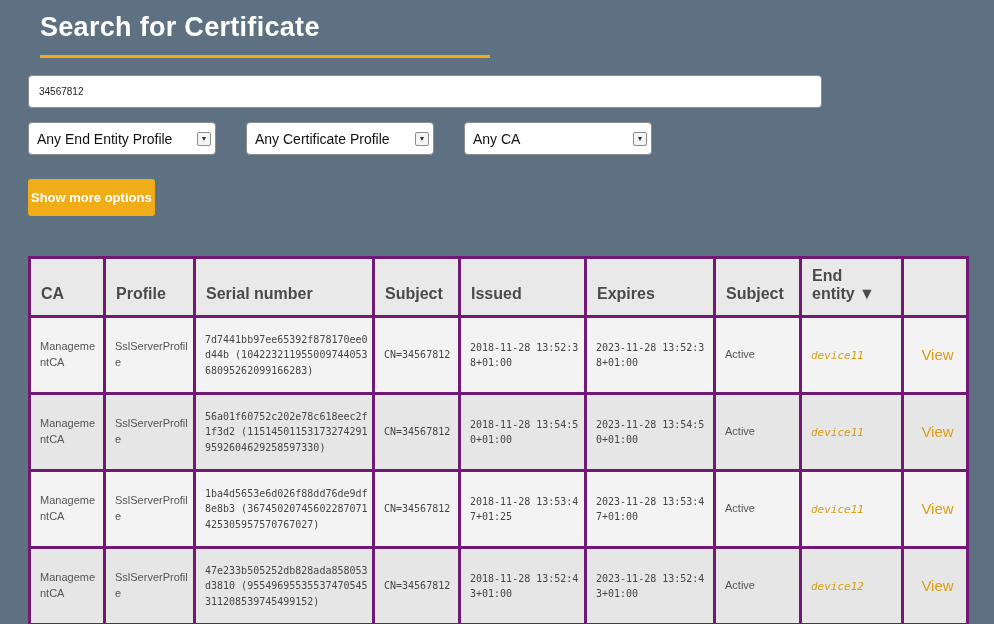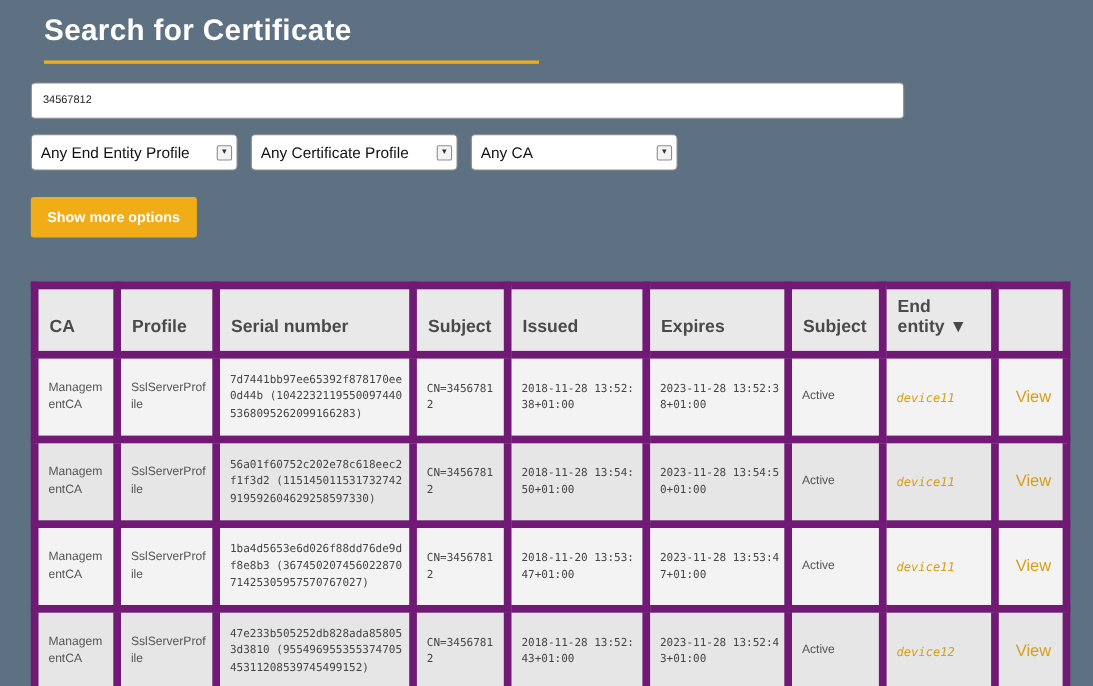--- a/index.html
+++ b/index.html
@@ -33,21 +33,21 @@
     border: 1px solid #8d8d8d;
     border-radius: 4px;
     font-size: 10px;
     padding: 0 10px;
     color: #1c1c1c;
     font-family: "Liberation Sans", sans-serif;
     background: #ffffff;
     outline: none;
   }
 
-  .filters { display: flex; gap: 12px; margin-top: 14px; width: 794px; }
+  .filters { display: flex; gap: 30px; margin-top: 14px; width: 794px; }
   .select-wrap { position: relative; width: 188px; height: 33px; }
   .select-wrap select {
     appearance: none; -webkit-appearance: none; -moz-appearance: none;
     width: 100%; height: 100%;
     border: 1px solid #8d8d8d;
     border-radius: 4px;
     background: #ffffff;
     font-size: 14px;
     padding: 0 26px 0 8px;
     color: #111111;
@@ -67,32 +67,32 @@
 
   .more-btn {
     margin-top: 24px;
     display: inline-block;
     background: var(--accent-gold, #f0ad17);
     color: #ffffff;
     font-weight: bold;
     font-size: 13px;
     border: none;
     border-radius: 3px;
-    padding: 11px 15px;
+    padding: 11px 3px;
     font-family: "Liberation Sans", sans-serif;
     cursor: pointer;
   }
 
   table.results {
     margin-top: 40px;
     border-collapse: collapse;
     width: 938px;
     table-layout: fixed;
   }
-  table.results th, table.results td { border: 7px solid #701a75; }
+  table.results th, table.results td { border: 3px solid #701a75; }
 
   thead th {
     background: #e9e9e9;
     color: #4a4a4a;
     font-size: 16px;
     font-weight: bold;
     text-align: left;
     vertical-align: bottom;
     height: 52px;
     padding: 8px 10px 12px 10px;
@@ -205,21 +205,21 @@
         <td class="mono">2023-11-28 13:54:50+01:00</td>
         <td class="sm">Active</td>
         <td class="entity-cell"><a class="entity-link">device11</a></td>
         <td class="view-cell"><a class="view-link">View</a></td>
       </tr>
       <tr>
         <td class="sm">ManagementCA</td>
         <td class="sm">SslServerProfile</td>
         <td class="mono">1ba4d5653e6d026f88dd76de9df8e8b3 (36745020745602287071425305957570767027)</td>
         <td class="mono">CN=34567812</td>
-        <td class="mono">2018-11-20 13:53:47+01:00</td>
+        <td class="mono">2018-11-28 13:53:47+01:25</td>
         <td class="mono">2023-11-28 13:53:47+01:00</td>
         <td class="sm">Active</td>
         <td class="entity-cell"><a class="entity-link">device11</a></td>
         <td class="view-cell"><a class="view-link">View</a></td>
       </tr>
       <tr>
         <td class="sm">ManagementCA</td>
         <td class="sm">SslServerProfile</td>
         <td class="mono">47e233b505252db828ada858053d3810 (95549695535537470545311208539745499152)</td>
         <td class="mono">CN=34567812</td>

